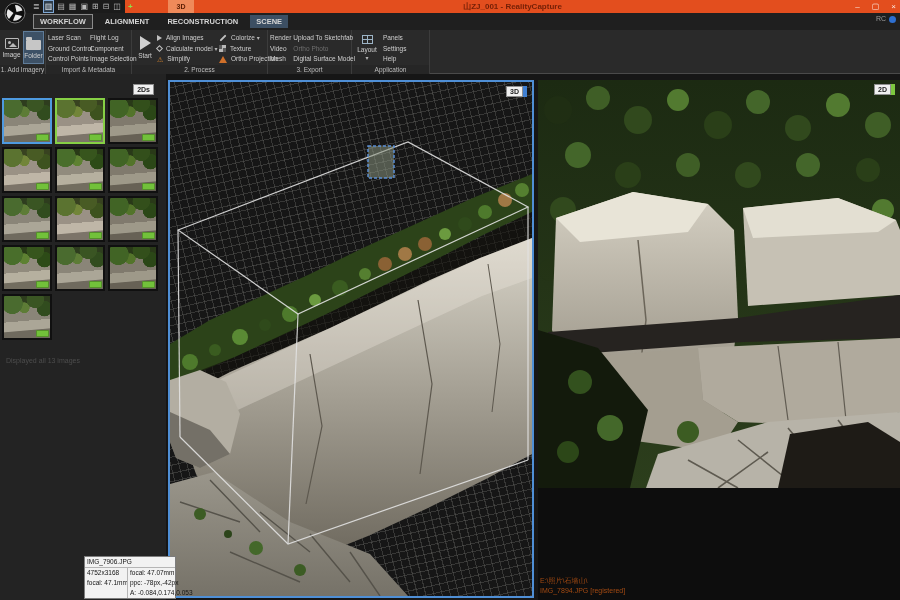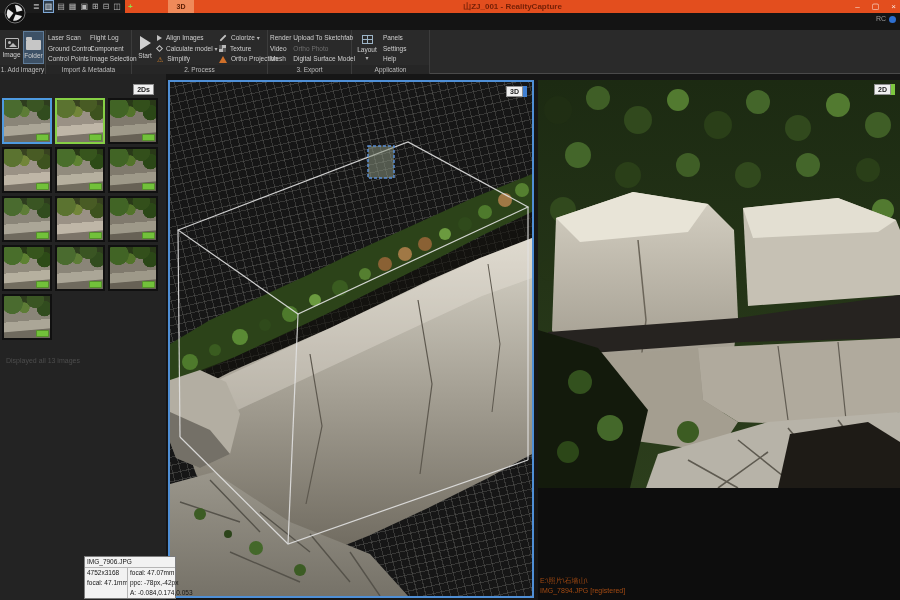--- a/index.html
+++ b/index.html
@@ -151,20 +151,26 @@
       <div class="viewtab3d">3D</div>
       <div class="wintitle">山ZJ_001 - RealityCapture</div>
       <div class="winbtns">
         <span>–</span>
         <span>▢</span>
         <span>×</span>
       </div>
     </div>
   </div>
 
+  <div class="tabrow">
+    <div class="tab active">WORKFLOW</div>
+    <div class="tab">ALIGNMENT</div>
+    <div class="tab">RECONSTRUCTION</div>
+    <div class="tab scene">SCENE</div>
+  </div>
   <div class="corner">RC</div>
   <div class="corner-dot"></div>
 
   <div class="ribbon">
 
     <div class="rgroup" style="width:46px;">
       <div class="gbody">
         <div class="bigbtn">
           <div class="ico-image"></div>
           <span>Image</span>

